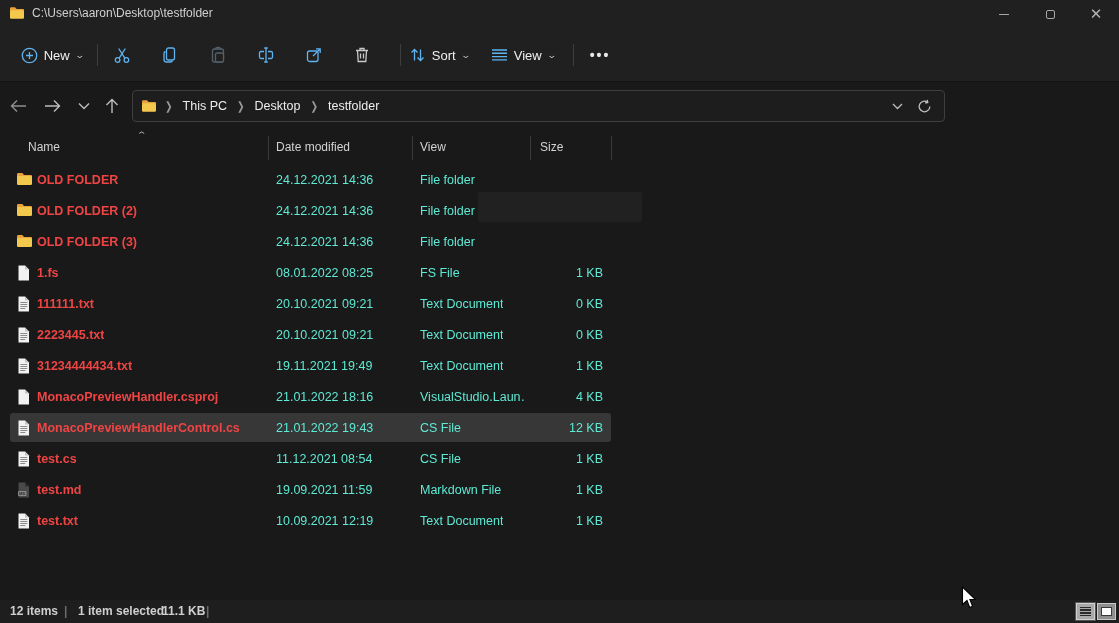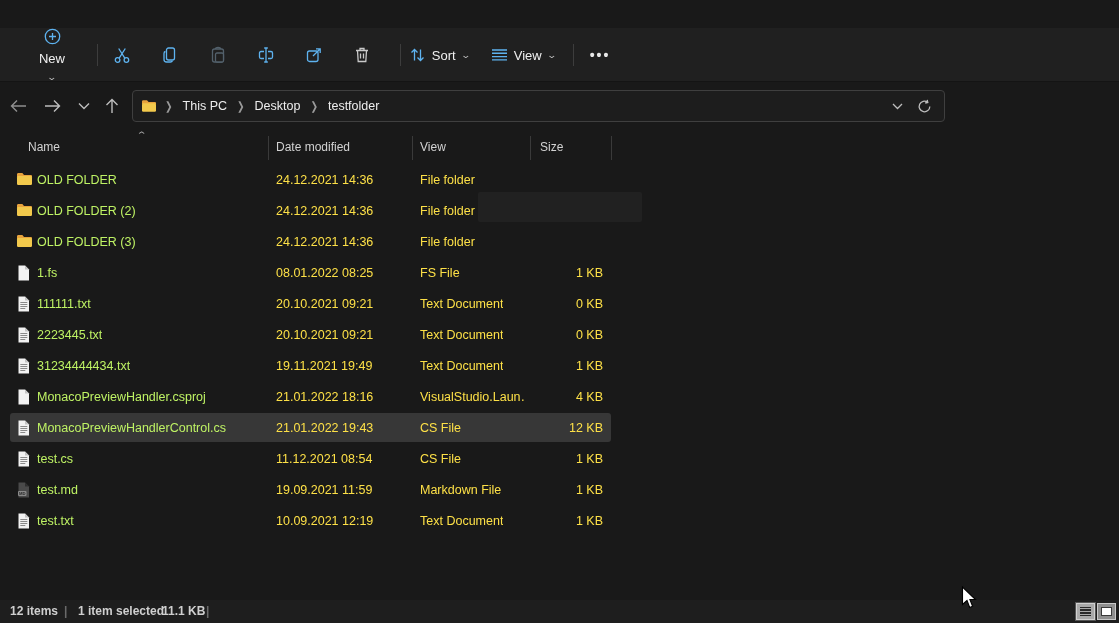--- a/index.html
+++ b/index.html
@@ -48,23 +48,23 @@
   
   .colheaders { position:absolute; top:134px; left:0; right:0; height:28px; font-size:12px; color:#d2d2d2; }
   .colh { position:absolute; top:6px; white-space:nowrap; }
   .colh-sep { position:absolute; top:2px; width:1px; height:24px; background:#3a3a3a; }
   .sort-chev { position:absolute; left:138px; top:-4px; font-size:9px; color:#aaaaaa; transform:scaleX(1.5); }
   
   .filelist { position:absolute; top:164px; left:0; right:0; }
   .frow { position:relative; height:31px; }
   .frow .rowbg { position:absolute; left:10px; right:508px; top:1px; bottom:1px; border-radius:3px; }
   .frow.selected .rowbg { background:#373737; }
-  .fcell { position:absolute; top:50%; transform:translateY(-50%); white-space:nowrap; font-size:12.5px; color:#fde047; }
+  .fcell { position:absolute; top:50%; transform:translateY(-50%); white-space:nowrap; font-size:12.5px; color:#5eead4; }
   .fcell.icon { left:16px; width:17px; height:17px; display:flex; }
-  .fcell.name { left:37px; color:#bef264; max-width:225px; overflow:hidden; text-overflow:ellipsis; }
+  .fcell.name { left:37px; color:#ef4444; max-width:225px; overflow:hidden; text-overflow:ellipsis;font-weight:bold; }
   .fcell.date { left:276px; }
   .fcell.type { left:420px; max-width:106px; overflow:hidden; }
   .fcell.size { left:520px; width:83px; text-align:right; }
   .watermark { position:absolute; left:478px; top:28px; width:164px; height:30px; background:rgba(255,255,255,0.035); border-radius:2px; }
   
   .statusbar { position:absolute; left:0; right:0; bottom:0; height:23px; background:#1e1e1e; font-size:12px; color:#cfcfcf; }
   .sb-text { position:absolute; top:4px; white-space:nowrap;font-weight:bold; }
   .sb-sep { color:#6a6a6a; }
   .viewtoggle { position:absolute; bottom:3px; width:19px; height:17px; display:flex; align-items:center; justify-content:center; }
   .vt-details { right:24px; background:#a9a9a9; border:1px solid #d0d0d0; outline:1px solid #555; }
@@ -74,23 +74,41 @@
   .vt-icons .thumb { width:11px; height:9px; background:#ffffff; border:1px solid #3a3a3a; }
   
   .cursor { position:absolute; left:961px; top:586px; pointer-events:none; }
   svg { display:block; }
 </style>
 </head>
 <body>
 
 <div class="window">
 
+  <div class="titlebar">
+    <span class="app-icon">
+      <svg width="16" height="14" viewBox="0 0 16 14">
+        <path d="M1 2.5 Q1 1.3 2.2 1.3 L6 1.3 L7.6 3 L14 3 Q15 3 15 4 L15 5 L1 5 Z" fill="#e8a33d"></path>
+        <rect x="1" y="4.2" width="14" height="8.6" rx="1.2" fill="#f2c94c"></rect>
+      </svg>
+    </span>
+    <span class="title-text">C:\Users\aaron\Desktop\testfolder</span>
+    <div class="win-btn min">
+        <div class="min-glyph"></div>
+      </div>
+    <div class="win-btn max">
+        <div class="max-glyph"></div>
+      </div>
+    <div class="win-btn close">
+        <span>✕</span>
+      </div>
+  </div>
 
   <div class="toolbar">
-    <div class="tb-item" style="left:12px; width:80px;flex-direction:column;">
+    <div class="tb-item" style="left:12px; width:80px;">
       <span>
         <svg width="17" height="17" viewBox="0 0 17 17">
             <circle cx="8.5" cy="8.5" r="7.2" fill="none" stroke="#5eb3f0" stroke-width="1.3"></circle>
             <path d="M8.5 5 v7 M5 8.5 h7" stroke="#5eb3f0" stroke-width="1.3"></path>
           </svg>
       </span>
       <span class="tb-label">New</span>
       <span class="chev">⌄</span>
     </div>
     <div class="tb-sep" style="left:97px;"></div>

